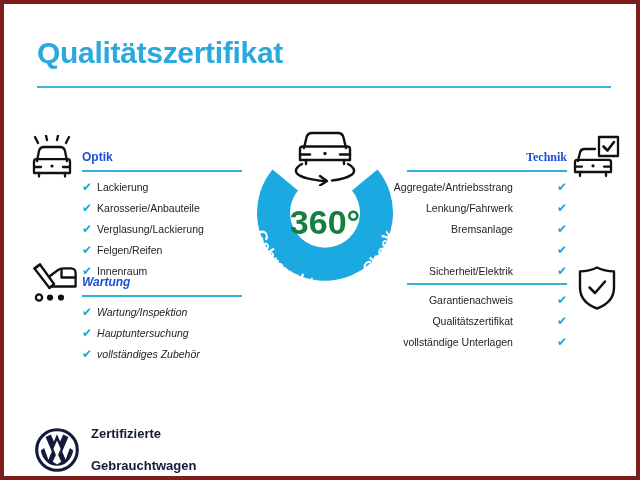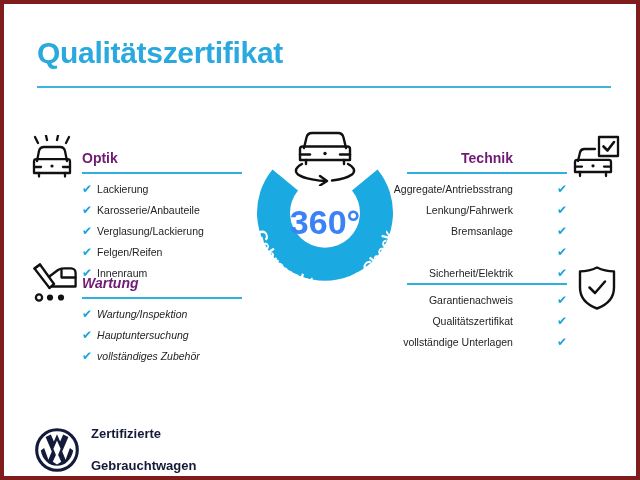--- a/index.html
+++ b/index.html
@@ -32,23 +32,23 @@
     position:absolute;
     left:33px;top:82px;
     width:574px;height:2px;
     background:#3fb4e0;
   }
 
   
   .block{position:absolute;}
 
   .block .sec-title{
-    font-size:14px;
+    font-size:12px;
     font-weight:bold;
-    color:#701a75;
+    color:#1d4ed8;
     line-height:1;
     white-space:nowrap;
   }
   .block .sec-rule{
     height:2px;
     background:#2fb0df;
     margin-top:7px;
   }
   .list{margin:0;padding:0;list-style:none;}
   .list li{
@@ -67,21 +67,21 @@
     font-weight:bold;
     line-height:1;
     display:inline-block;
   }
 
   
   .left .sec-title{text-align:left;}
   .left .list li{justify-content:flex-start;}
 
   
-  .right .sec-title{text-align:center;}
+  .right .sec-title{text-align:right;font-family:Liberation Serif, serif;}
   .right .list li{justify-content:flex-end;gap:44px;}
 
   
   #block-optik   {left:78px; top:147px; width:160px;}
   #block-wartung {left:78px; top:272px; width:160px;font-style:italic;}
   #block-technik {left:403px;top:147px; width:160px;}
   #block-garantie{left:403px;top:272px; width:160px;}
 
   
   .icon-box{
@@ -97,21 +97,21 @@
   #badge{
     position:absolute;
     left:228px;top:118px;
     width:186px;height:186px;
   }
   #badge svg{display:block;}
   .badge-num{
     position:absolute;
     left:0;top:0;width:186px;height:186px;
     display:flex;align-items:center;justify-content:center;
-    font-size:34px;font-weight:bold;color:#3b82f6;
+    font-size:34px;font-weight:bold;color:#15803d;
     letter-spacing:0px;
     pointer-events:none;
     padding-top:14px;box-sizing:border-box;
   }
   .badge-car{
     position:absolute;
     left:48px;top:2px;
     width:90px;height:62px;
   }
 

